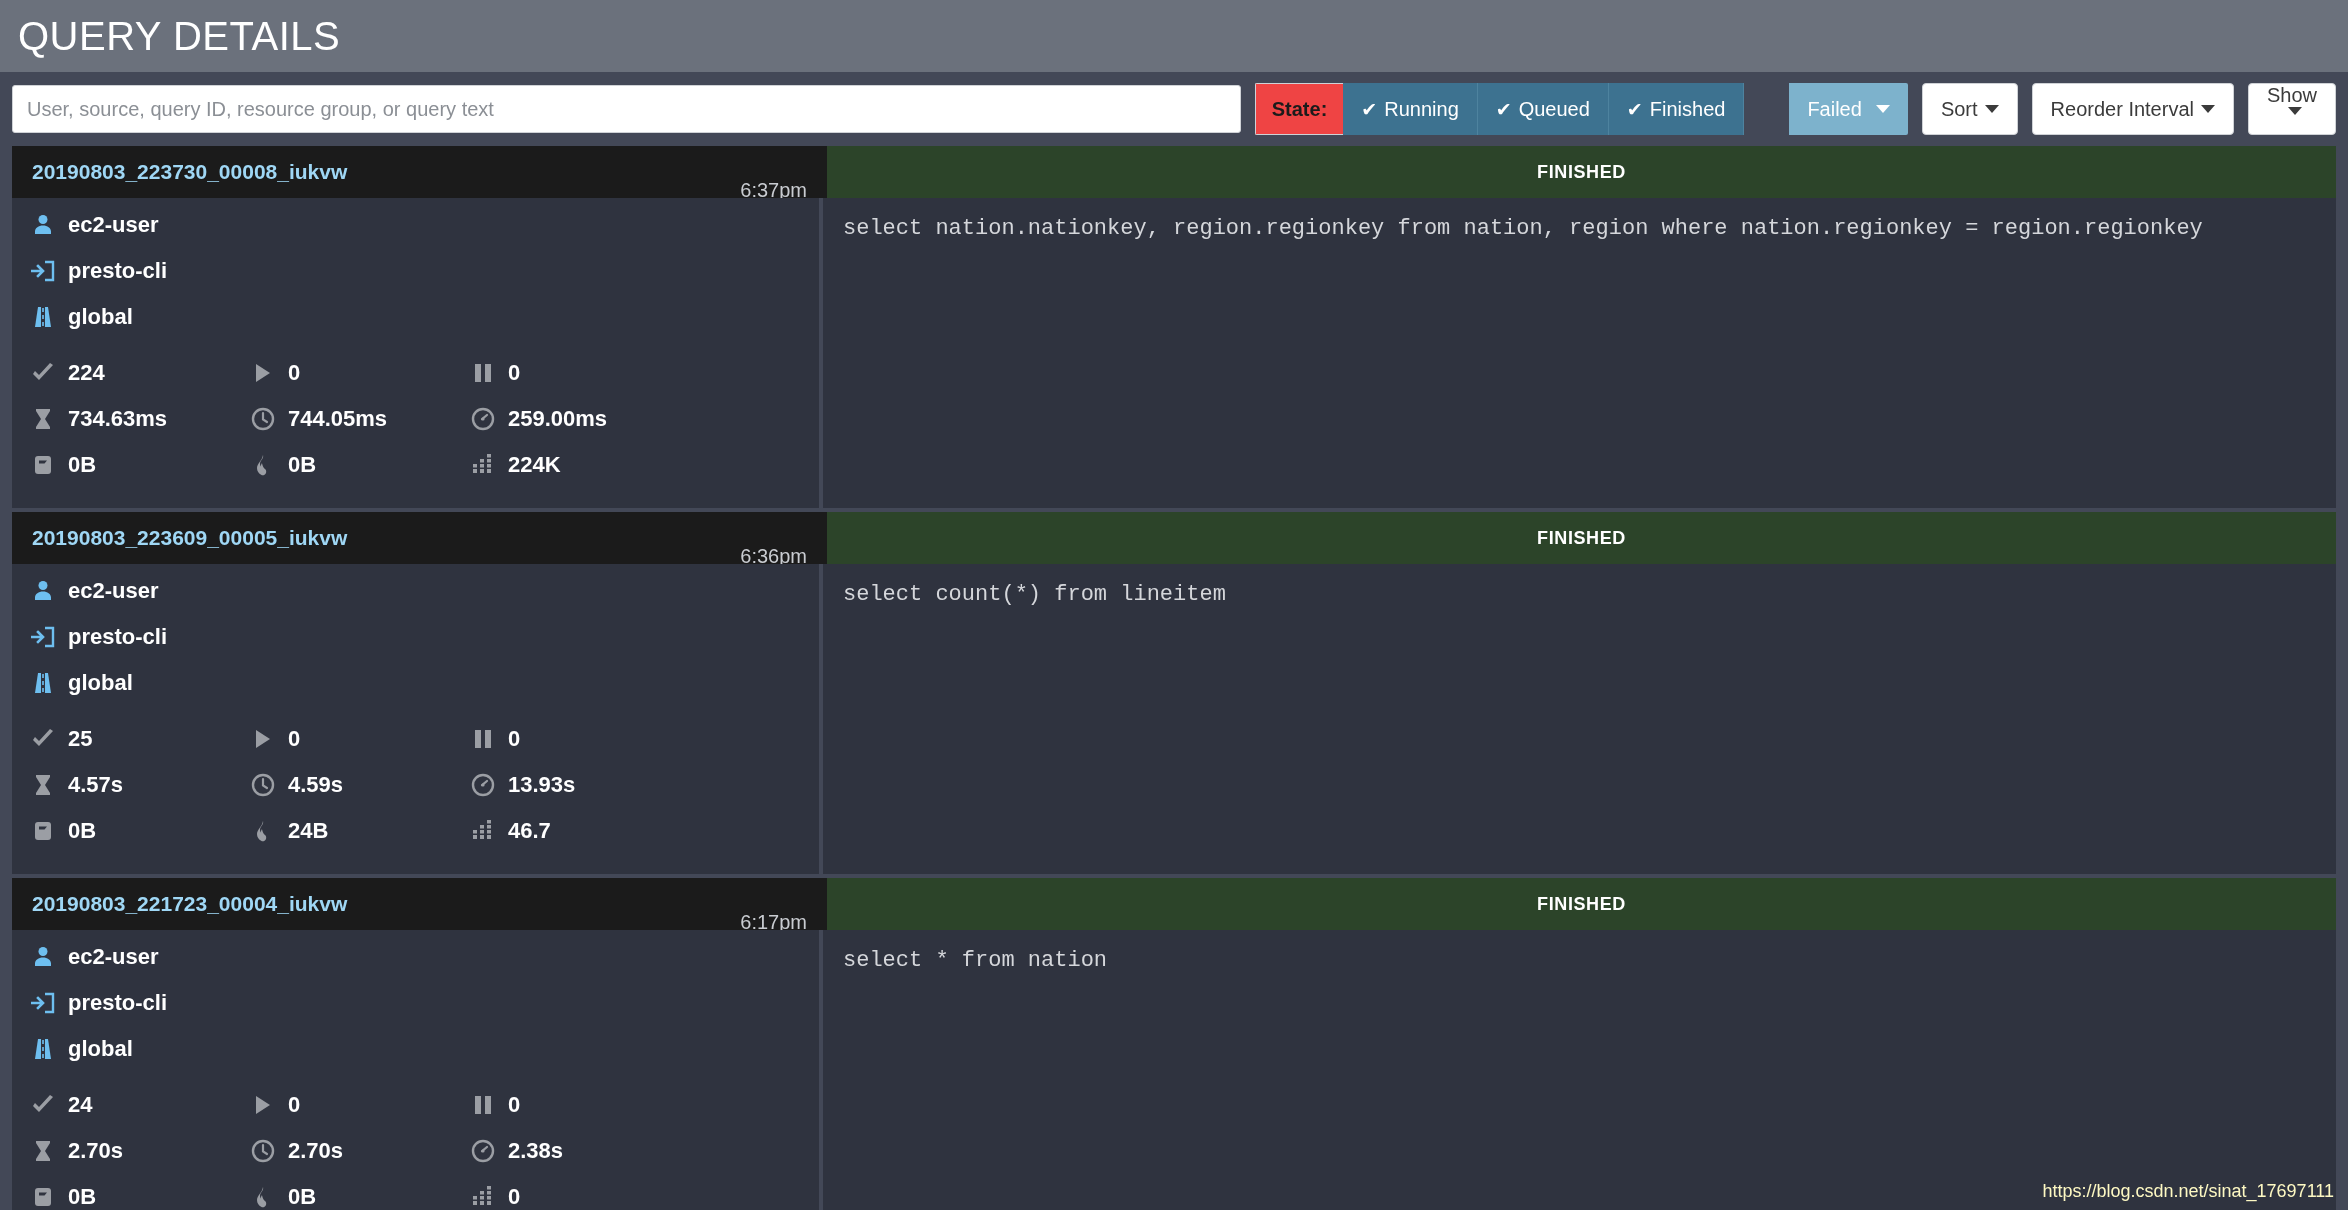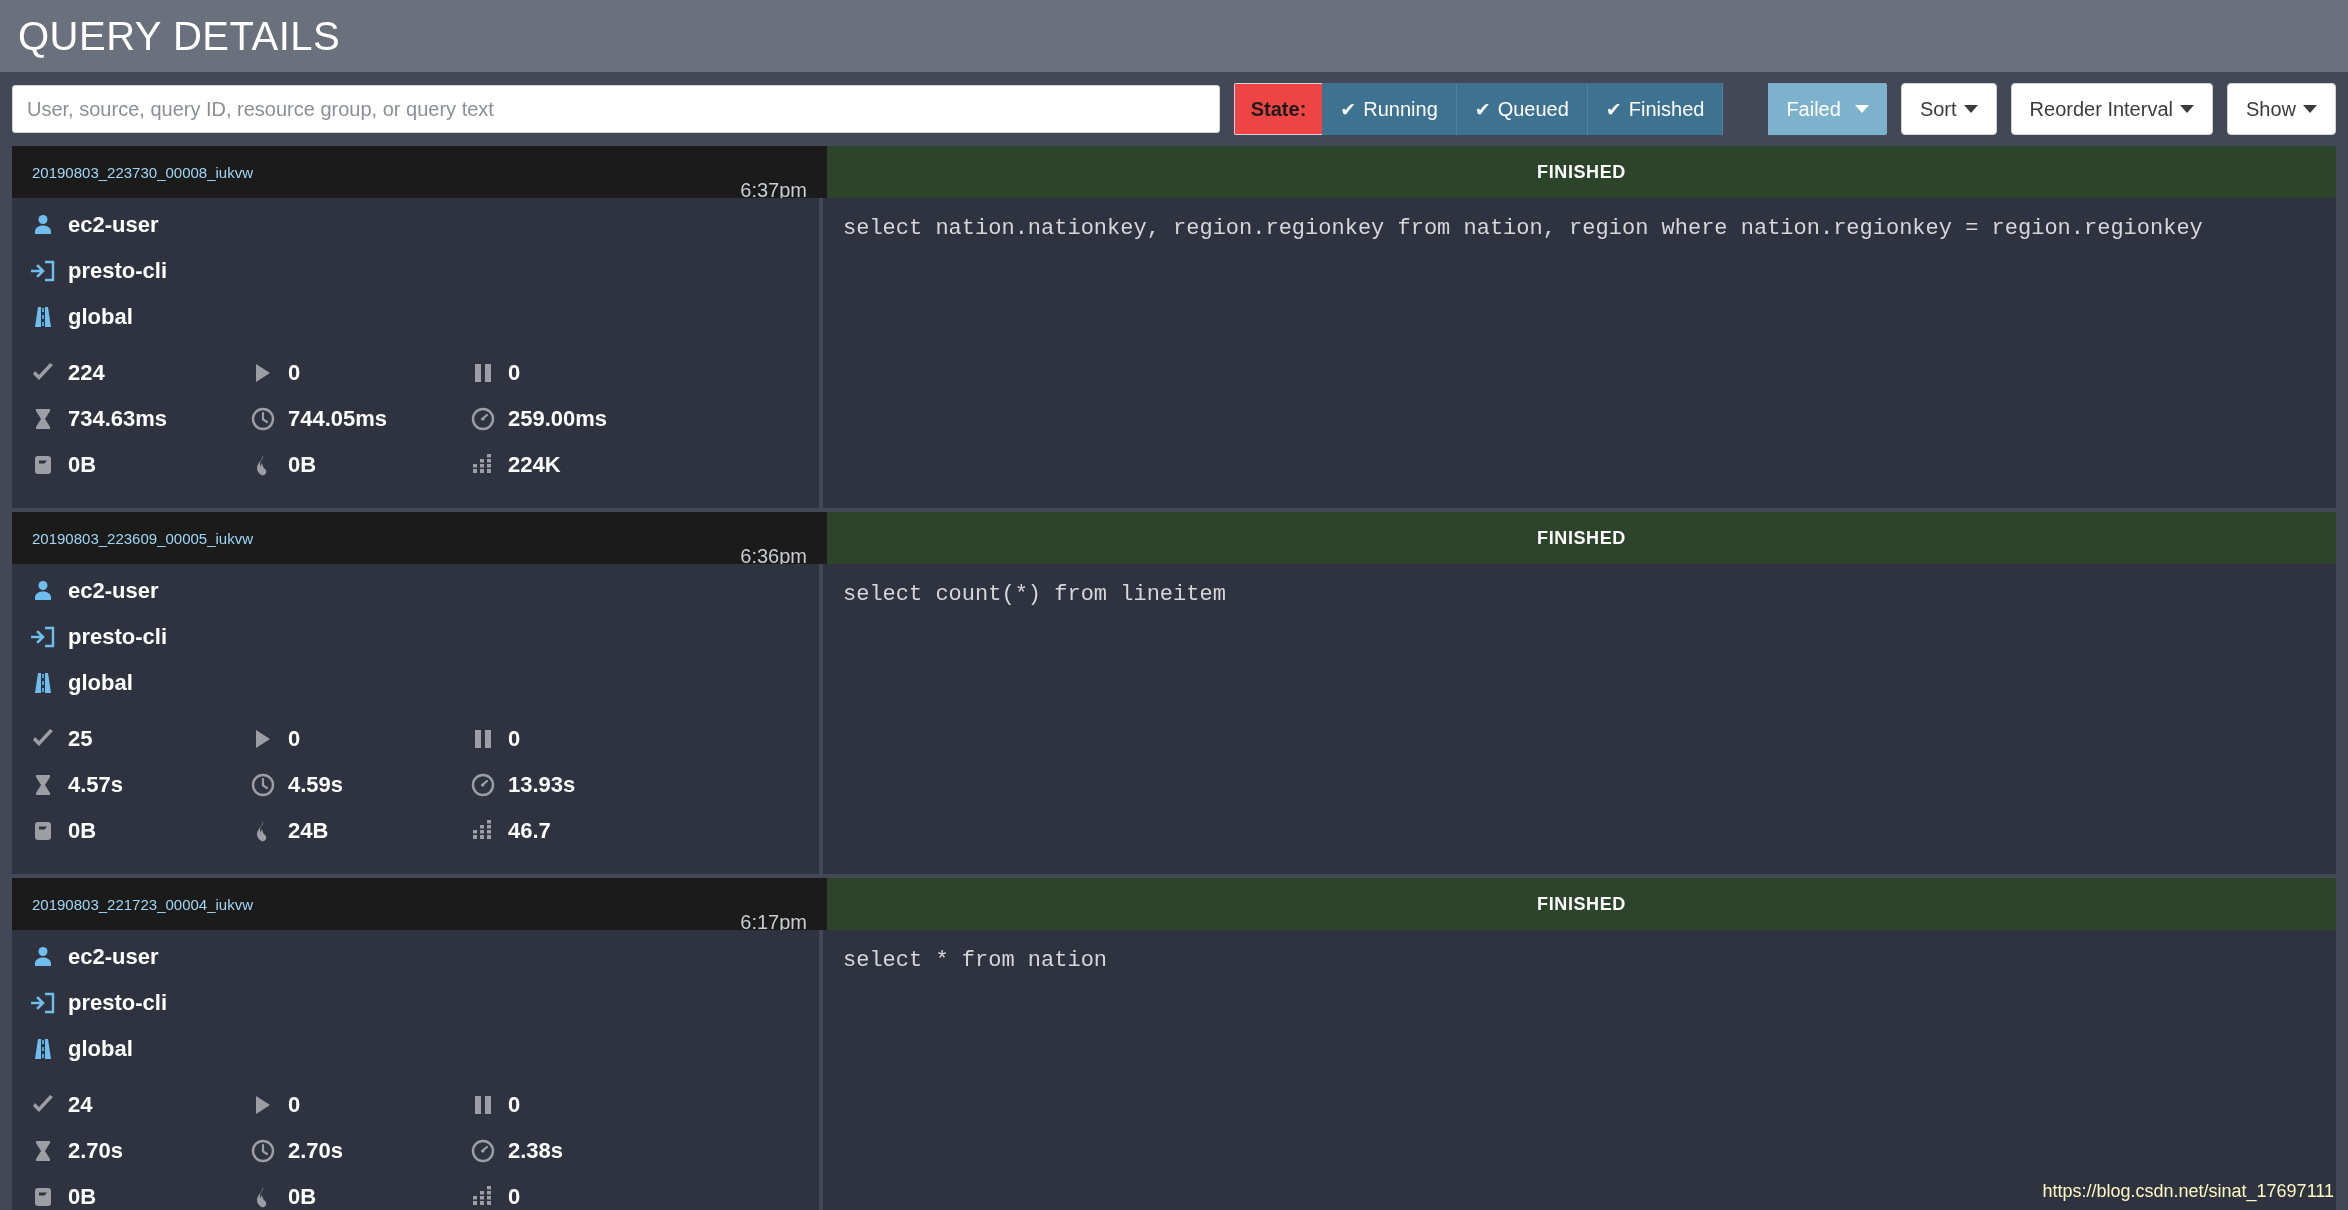--- a/index.html
+++ b/index.html
@@ -105,21 +105,21 @@
     color: #3b3b3b;
     font-size: 20px;
     padding: 0 18px;
     margin-right: 14px;
     display: flex;
     align-items: center;
     cursor: pointer;
     font-family: "Liberation Sans", sans-serif;
     white-space: nowrap;
   }
-  .plain-btn:last-child { margin-right: 0; }
+  .plain-btn:last-child { margin-right: 0; flex-direction: column; }
 
   
   .query-list { padding: 0 12px; }
   .query-card { margin-bottom: 4px; }
 
   .q-header {
     display: flex;
     height: 52px;
     background: #1b1b1b;
   }
@@ -127,22 +127,22 @@
     width: 811px;
     flex: 0 0 811px;
     display: flex;
     align-items: center;
     justify-content: space-between;
     padding: 0 16px 0 20px;
     background: #1b1b1b;
   }
   .q-id {
     color: #9fd7f5;
-    font-size: 15px;
-    font-weight: normal;
+    font-size: 21px;
+    font-weight: bold;
     text-decoration: none;
     cursor: pointer;
   }
   .q-time { color: #c9ccd1; font-size: 20px; margin-top: 36px; }
   .q-state-bar {
     flex: 1 1 auto;
     margin-left: 4px;
     background: #2c4429;
     color: #ffffff;
     font-size: 18px;

